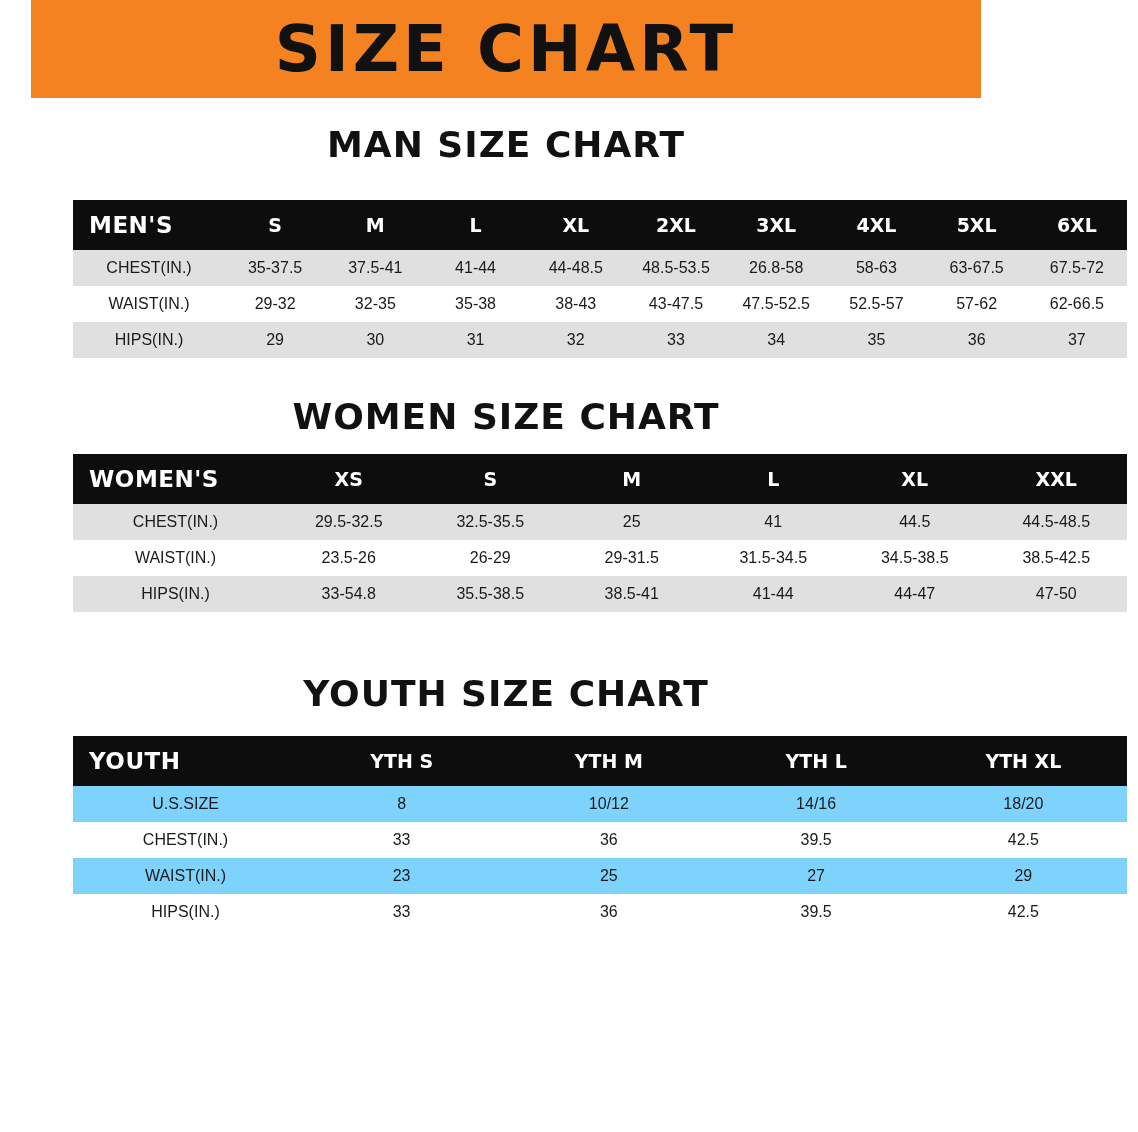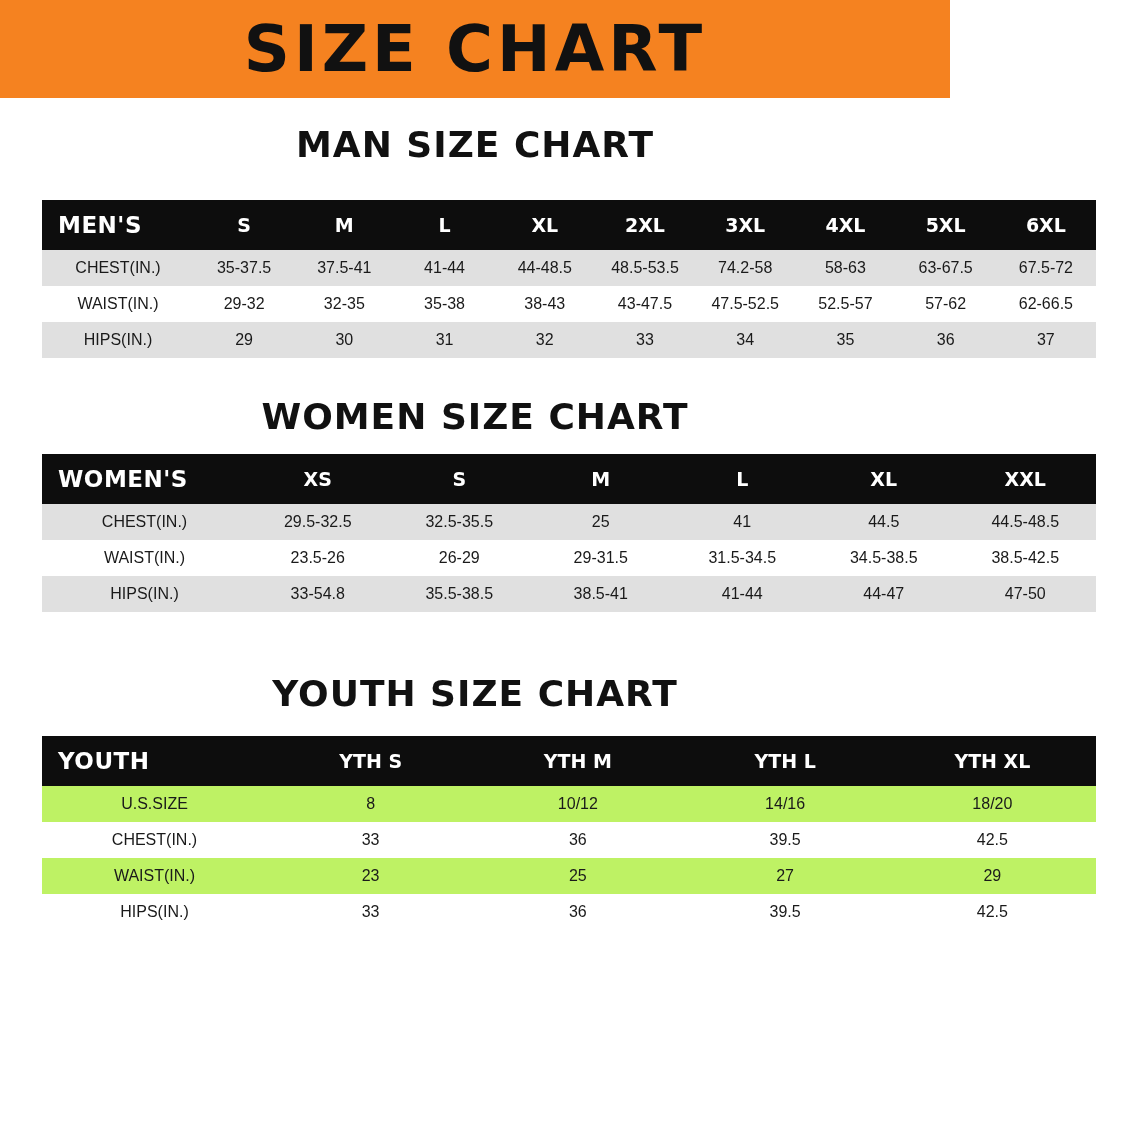--- a/index.html
+++ b/index.html
@@ -12,20 +12,21 @@
     height: 1132px;
     font-family: "Liberation Sans", sans-serif;
     color: #111111;
     overflow: hidden;
   }
   .page {
     position: relative;
     width: 950px;
     height: 1132px;
     background: #ffffff;
+    padding-left: 31px;
   }
 
   
   .banner {
     height: 98px;
     background: #f58220;
     display: flex;
     align-items: center;
     justify-content: center;
   }
@@ -81,21 +82,21 @@
     padding: 9px 0;
     color: #1a1a1a;
     font-family: "Liberation Sans", sans-serif;
   }
   table.size-table tbody td.rowlabel {
     text-align: center;
     font-size: 16px;
     color: #1a1a1a;
   }
   tr.band-dark td { background: #e0e0e0; }
-  tr.band-light td { background: #bef264; }
+  tr.band-light td { background: #7dd3fc; }
   tr.band-white td { background: #ffffff; }
 
   
   .men-table col.c0 { width: 152px; }
   .women-table col.c0 { width: 205px; }
   .youth-table col.c0 { width: 225px; }
 
   .men-table thead th { font-size: 18px; }
   .women-table thead th { font-size: 21px; }
   .women-table thead th.rowhead { font-size: 25px; }
@@ -153,21 +154,21 @@
         </tr>
       </thead>
       <tbody>
         <tr class="band-dark">
           <td class="rowlabel">CHEST(IN.)</td>
           <td>35-37.5</td>
           <td>37.5-41</td>
           <td>41-44</td>
           <td>44-48.5</td>
           <td>48.5-53.5</td>
-          <td>74.2-58</td>
+          <td>26.8-58</td>
           <td>58-63</td>
           <td>63-67.5</td>
           <td>67.5-72</td>
         </tr>
         <tr class="band-white">
           <td class="rowlabel">WAIST(IN.)</td>
           <td>29-32</td>
           <td>32-35</td>
           <td>35-38</td>
           <td>38-43</td>

